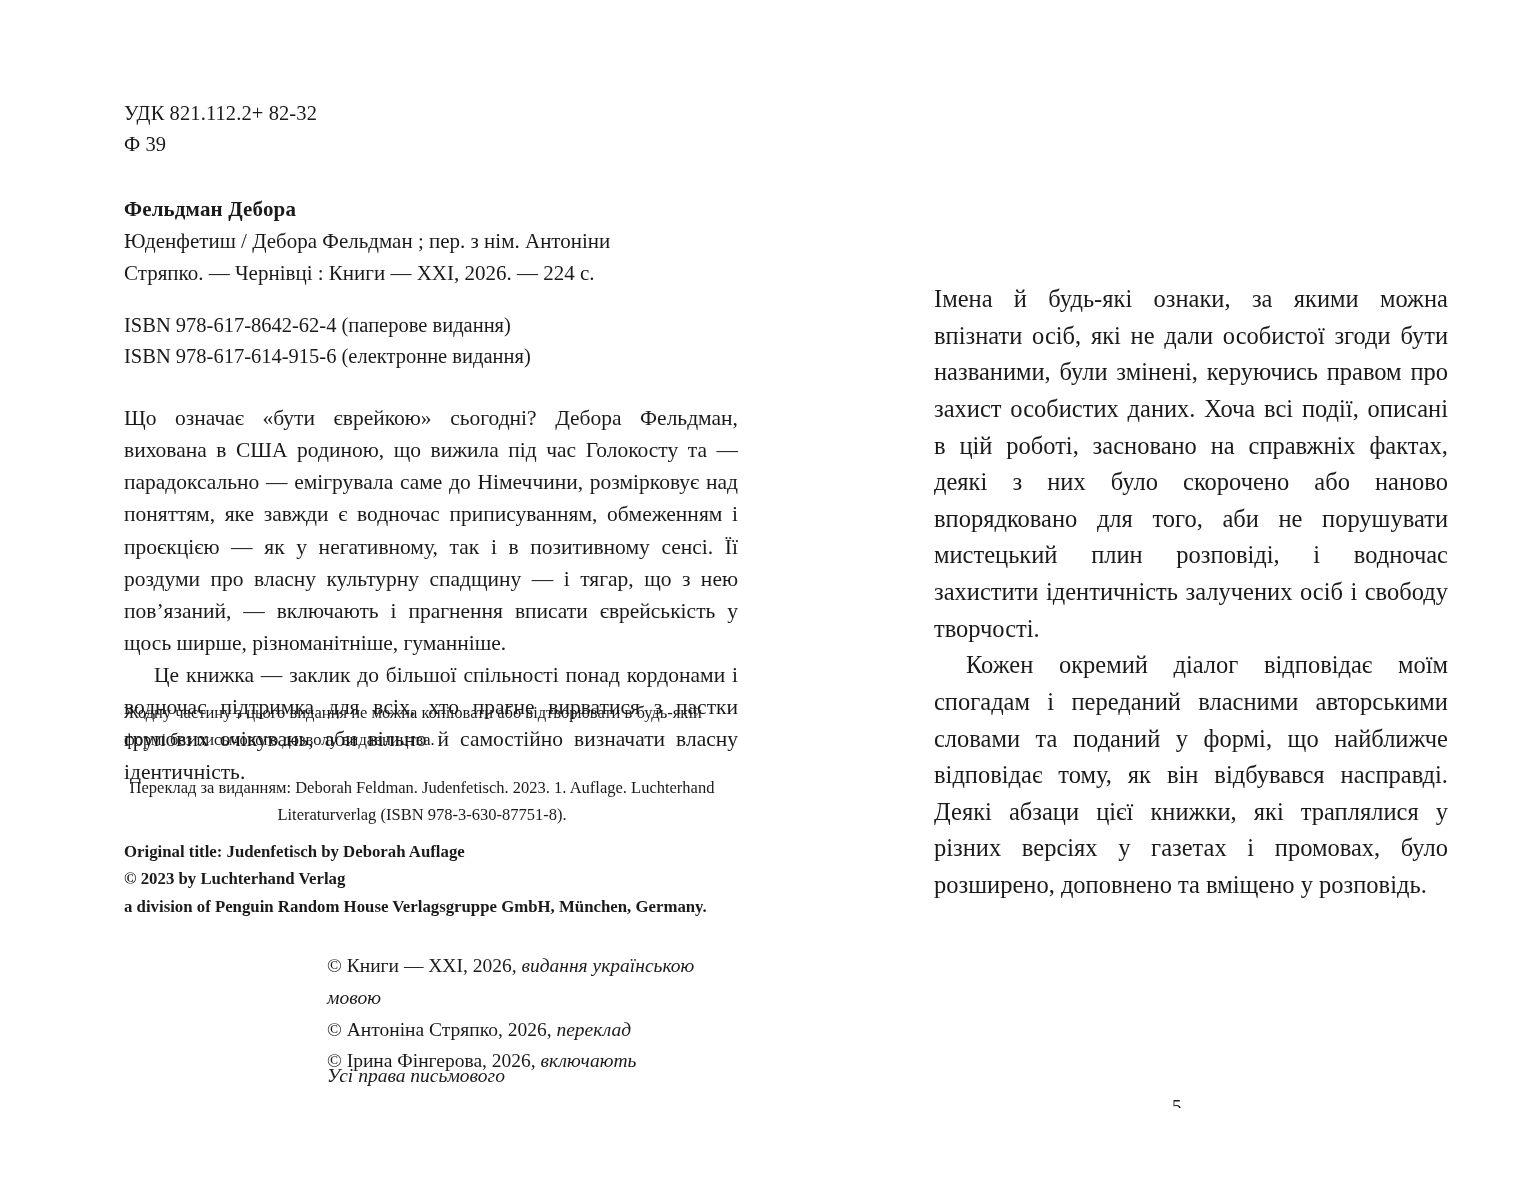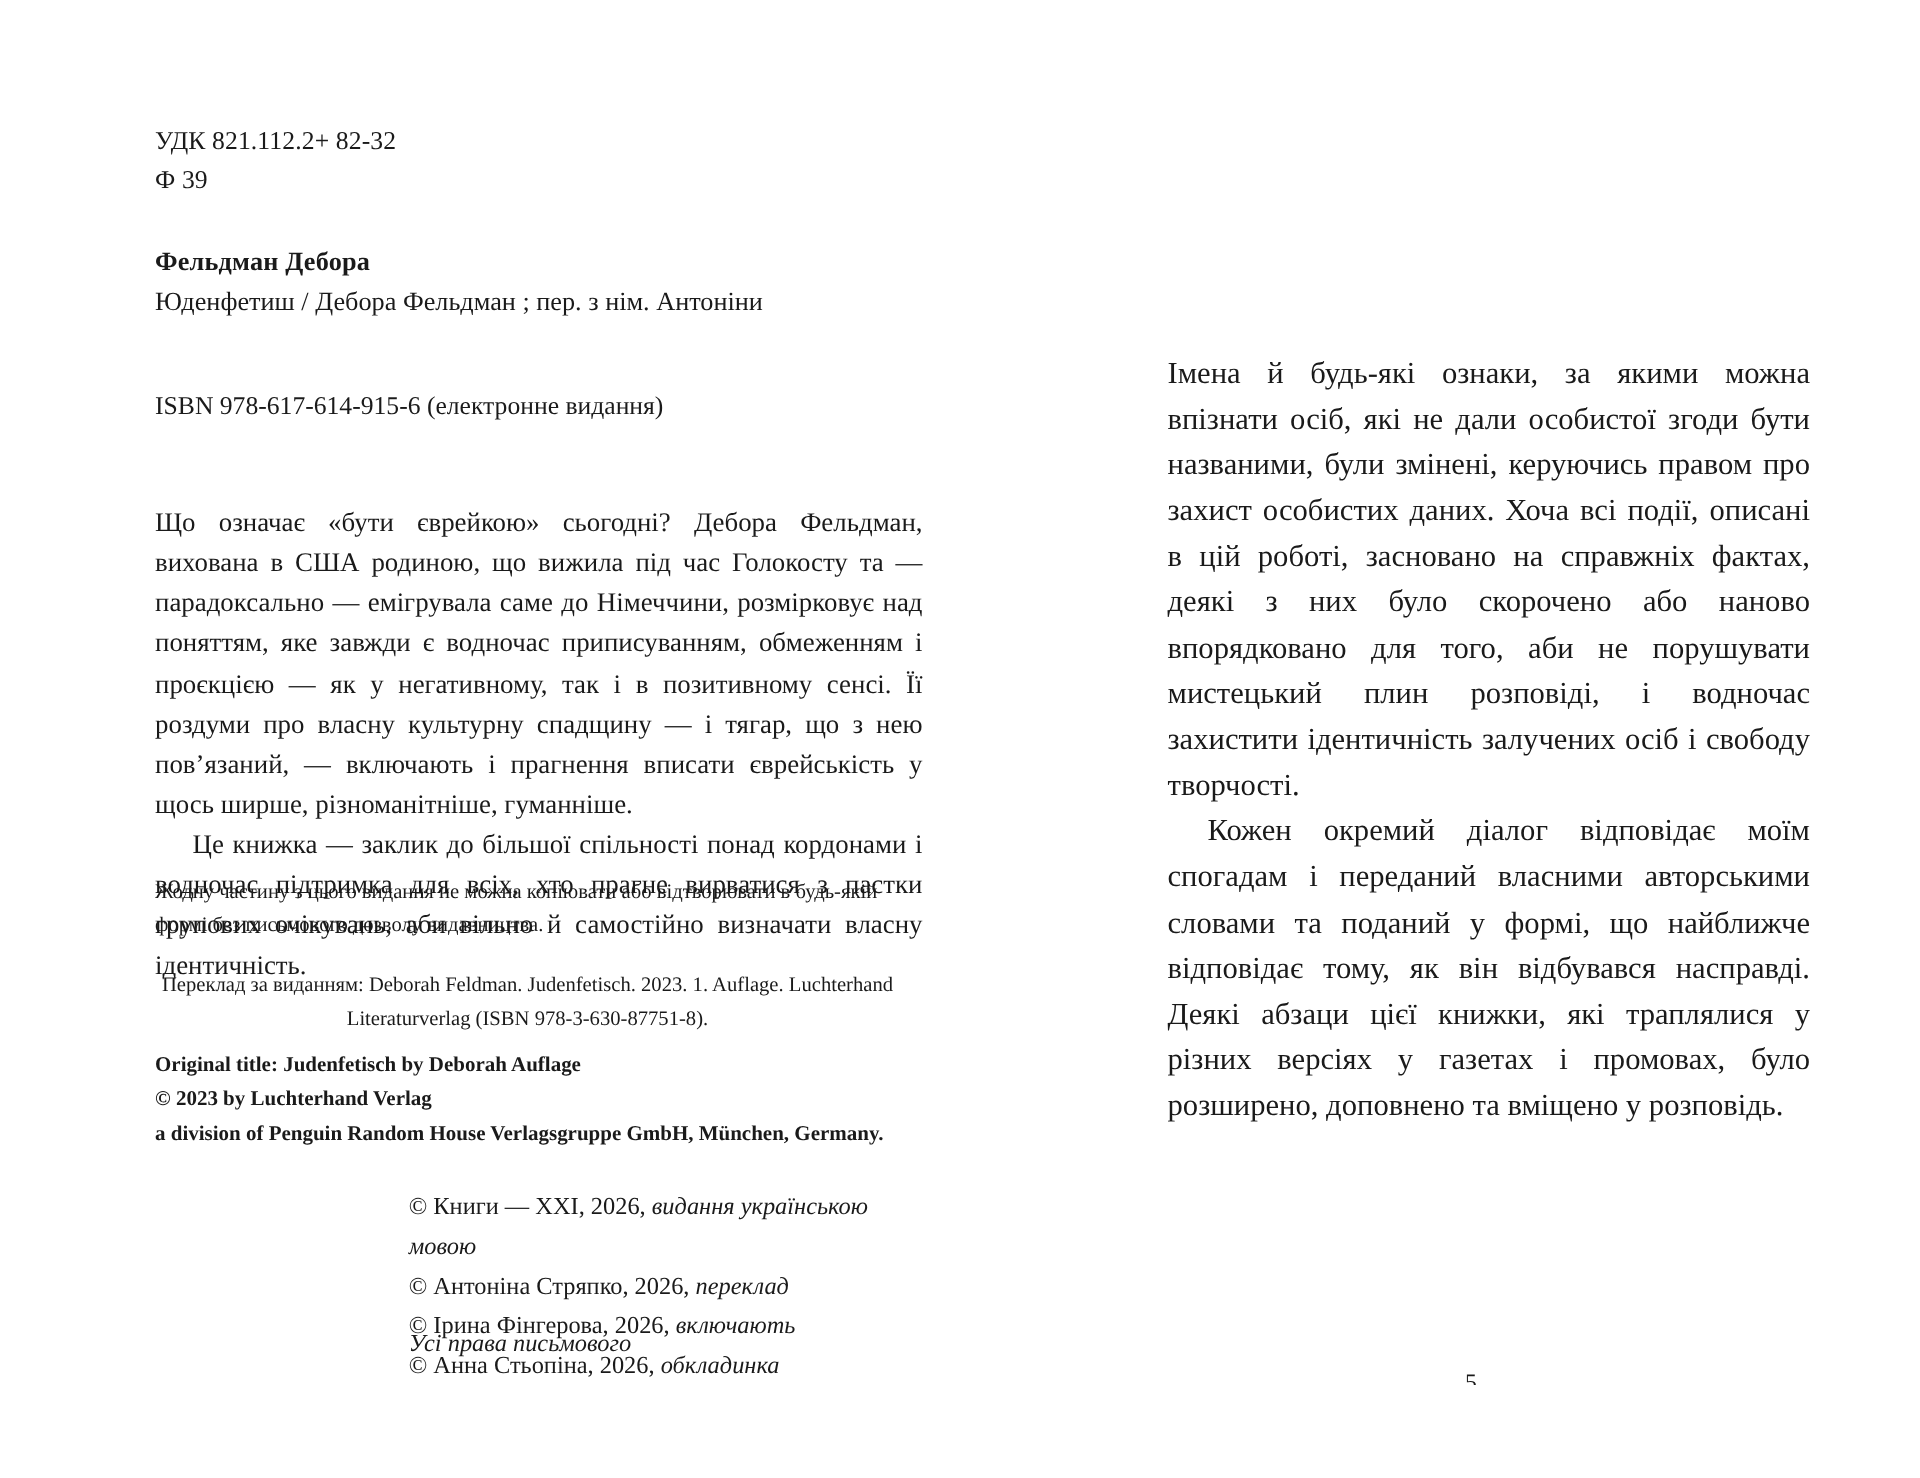--- a/index.html
+++ b/index.html
@@ -145,24 +145,26 @@
 
     <div class="udk-block">
       <div>УДК 821.112.2+ 82-32</div>
       <div>Ф 39</div>
     </div>
 
     <div class="author-block">
       <div class="author-name">Фельдман Дебора</div>
       <div class="bibl-desc">
         <span>Юденфетиш / Дебора Фельдман ; пер. з нім. Антоніни</span>
+        <span class="last-line">Стряпко. — Чернівці : Книги — XXI, 2026. — 224 с.</span>
       </div>
     </div>
 
     <div class="isbn-block">
+      <div>ISBN 978-617-8642-62-4 (паперове видання)</div>
       <div>ISBN 978-617-614-915-6 (електронне видання)</div>
     </div>
 
     <div class="annotation">
       <p>Що означає «бути єврейкою» сьогодні? Дебора Фельдман, вихована в США родиною, що вижила під час Голокосту та — парадоксально — емігрувала саме до Німеччини, розмірковує над поняттям, яке завжди є водночас приписуванням, обмеженням і проєкцією — як у негативному, так і в позитивному сенсі. Її роздуми про власну культурну спадщину — і тягар, що з нею пов’язаний, — включають і прагнення вписати єврейськість у щось ширше, різноманітніше, гуманніше.</p>
       <p>Це книжка — заклик до більшої спільності понад кордонами і водночас підтримка для всіх, хто прагне вирватися з пастки групових очікувань, аби вільно й самостійно визначати власну ідентичність.</p>
     </div>
 
     <div class="smallprint">
       <p>Жодну частину з цього видання не можна копіювати або відтворювати в будь-якій формі без письмового дозволу видавництва.</p>
@@ -178,23 +180,20 @@
     <div class="credits">
       <p>
         <span>© Книги — XXI, 2026, </span><em>видання українською мовою</em>
       </p>
       <p>
         <span>© Антоніна Стряпко, 2026, </span><em>переклад</em>
       </p>
       <p>
         <span>© Ірина Фінгерова, 2026, </span><em>включають</em>
       </p>
-      <p>
-        <span>© Анна Стьопіна, 2026, </span><em>обкладинка</em>
-      </p>
     </div>
 
     <div class="rights-reserved">Усі права письмового</div>
   </div>
 
   <div class="col-right">
     <p>Імена й будь-які ознаки, за якими можна впізнати осіб, які не дали особистої згоди бути названими, були змінені, керуючись правом про захист особистих даних. Хоча всі події, описані в цій роботі, засновано на справжніх фактах, деякі з них було скорочено або наново впорядковано для того, аби не порушувати мистецький плин розповіді, і водночас захистити ідентичність залучених осіб і свободу творчості.</p>
     <p>Кожен окремий діалог відповідає моїм спогадам і переданий власними авторськими словами та поданий у формі, що найближче відповідає тому, як він відбувався насправді. Деякі абзаци цієї книжки, які траплялися у різних версіях у газетах і промовах, було розширено, доповнено та вміщено у розповідь.</p>
   </div>
 

